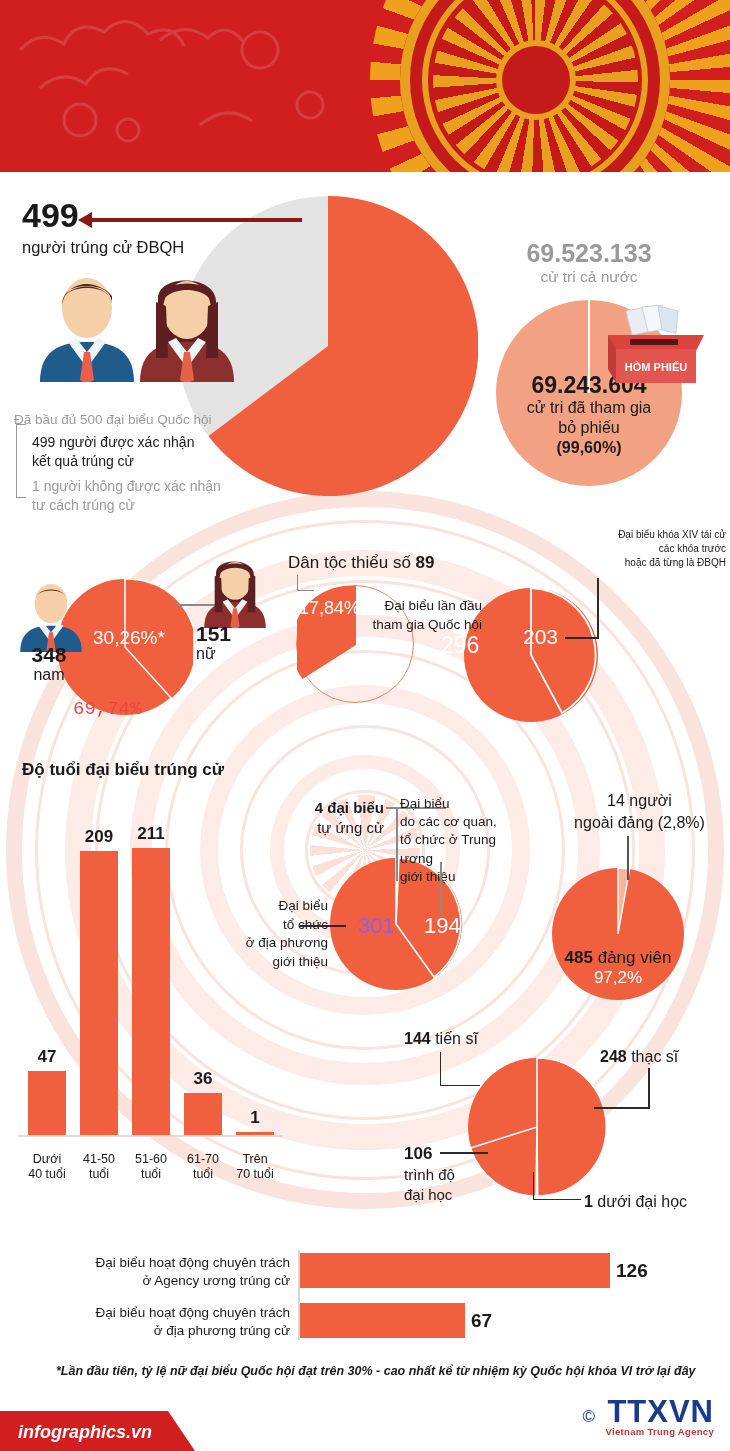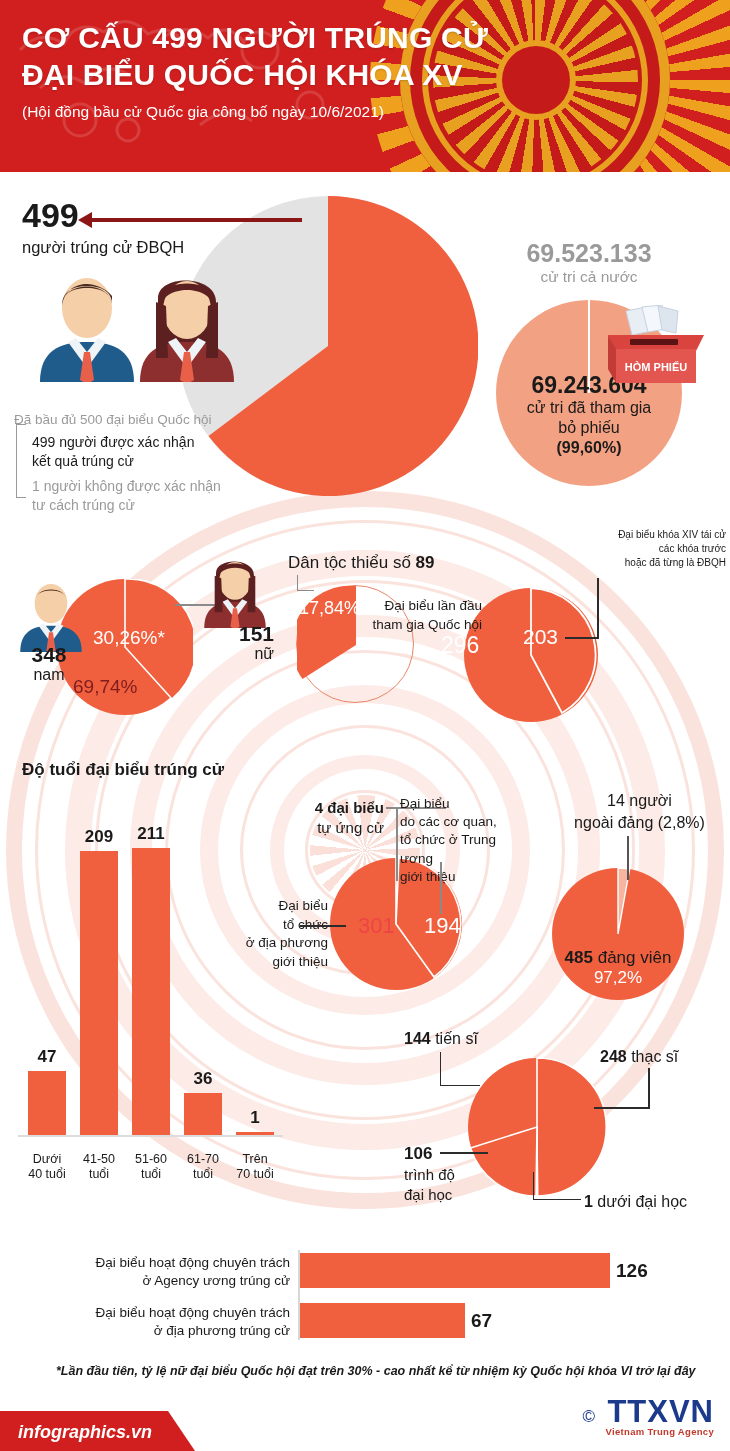--- a/index.html
+++ b/index.html
@@ -185,25 +185,20 @@
       <path d="M10,40 q20,-22 44,-6 q12,-26 40,-12 q22,-22 44,2 q26,-12 36,12"></path>
       <path d="M30,78 q22,-20 46,-4 q14,-24 42,-10"></path>
       <path d="M150,30 q24,-20 48,-2 q18,-18 36,4"></path>
       <circle cx="70" cy="110" r="16"></circle>
         <circle cx="118" cy="120" r="11"></circle>
       <circle cx="250" cy="40" r="18"></circle>
         <circle cx="300" cy="95" r="13"></circle>
       <path d="M190,115 q26,-22 52,-4"></path>
     </g>
   </svg>
-  <div class="htext">
-    <h1>CƠ CẤU 499 NGƯỜI TRÚNG CỬ</h1>
-    <h1>ĐẠI BIỂU QUỐC HỘI KHÓA XV</h1>
-    <div class="sub">(Hội đồng bầu cử Quốc gia công bố ngày 10/6/2021)</div>
-  </div>
   <div class="hr-white"></div>
 </div>
 
 <div id="donut-wrap">
   <svg width="300" height="300" viewBox="0 0 300 300">
     <circle cx="150" cy="150" r="150" fill="#e3e3e3"></circle>
     <path d="M150,150 L150,0 A150,150 0 1,1 30.5,240 Z" fill="#f0603f"></path>
   </svg>
 </div>
 <div id="donut-hole"></div>
@@ -289,34 +284,34 @@
   <div style="font-size:16px;">nam</div>
 </div>
 
 <div id="gender-pie">
   <svg width="136" height="136" viewBox="0 0 136 136">
     <circle cx="68" cy="68" r="68" fill="#f0603f"></circle>
     <path d="M68,68 L68,0 A68,68 0 0,1 115,120 Z" fill="#f0603f" stroke="#ffffff" stroke-width="1.6"></path>
   </svg>
 </div>
 <div class="abs" style="left:93px; top:627px; font-size:19px; color:#ffffff; z-index:4;">30,26%*</div>
-<div class="abs" style="left:73px; top:676px; font-size:19px; color:#7f1d1d; z-index:4;">69,74%</div>
+<div class="abs" style="left:73px; top:698px; font-size:19px; color:#ef4444; z-index:4;font-family:Liberation Mono, monospace;">69,74%</div>
 
 <div class="abs" style="left:175px;top:604px;width:44px;height:1.5px;background:#8a8a8a;"></div>
 <svg class="abs" style="left:196px;top:556px;" width="78" height="72" viewBox="0 0 118 110">
   <path d="M30,26 C30,2 88,2 88,30 L88,74 L30,74 Z" fill="#5c2020"></path>
   <path d="M12,110 C12,80 30,70 59,70 C88,70 106,80 106,110 Z" fill="#8e2f2f"></path>
   <path d="M40,70 L59,96 L78,70 L70,66 L59,80 L48,66 Z" fill="#eef3f7"></path>
   <path d="M56,80 L62,80 L66,108 L59,112 L52,108 Z" fill="#e8604a"></path>
   <ellipse cx="59" cy="38" rx="24" ry="29" fill="#f5cfa8"></ellipse>
   <path d="M33,36 C33,12 85,12 85,36 L85,22 C78,8 40,8 33,22 Z" fill="#5c2020"></path>
   <path d="M28,30 L28,86 L40,86 L38,34 Z" fill="#5c2020"></path>
   <path d="M90,30 L90,86 L78,86 L80,34 Z" fill="#5c2020"></path>
 </svg>
-<div class="abs" style="left:196px; top:623px; text-align:right; width:78px;">
+<div class="abs" style="left:196px; top:623px; text-align:left; width:78px;">
   <div style="font-size:21px;font-weight:bold;line-height:1.05;">151</div>
   <div style="font-size:16px;">nữ</div>
 </div>
 
 <div class="abs" style="left:288px; top:553px; font-size:17px;">
   <span>Dân tộc thiểu số</span>
   <span style="font-weight:bold;">89</span>
 </div>
 <div id="ethnic-pie">
   <svg width="118" height="118" viewBox="0 0 118 118">
@@ -402,21 +397,21 @@
 <div class="abs" style="left:440px; top:862px; width:1.5px; height:52px; background:#8a8a8a;"></div>
 
 <div id="nom-pie">
   <svg width="132" height="132" viewBox="0 0 132 132">
     <circle cx="66" cy="66" r="66" fill="#f0603f"></circle>
     <path d="M66,66 L66,0 A66,66 0 0,1 68.9,0.06 Z" fill="#f0603f" stroke="#ffffff" stroke-width="1.6"></path>
     <path d="M66,66 L68.9,0.06 A66,66 0 0,1 104,119 Z" fill="#f0603f" stroke="#ffffff" stroke-width="1.6"></path>
   </svg>
 </div>
 <div class="abs" style="left:424px; top:913px; font-size:22px; color:#ffffff; z-index:4;">194</div>
-<div class="abs" style="left:358px; top:913px; font-size:22px; color:#ef4444; z-index:4;">301</div>
+<div class="abs" style="left:358px; top:913px; font-size:22px; color:#8b5cf6; z-index:4;">301</div>
 
 <div class="abs" style="left:218px; top:897px; width:110px; text-align:right; font-size:13.5px; line-height:1.38;">
   <div>Đại biểu</div>
   <div>tổ chức</div>
   <div>ở địa phương</div>
   <div>giới thiệu</div>
 </div>
 
 <div class="abs" style="left:300px; top:925px; width:46px; height:1.5px; background:#2b2b2b;"></div>
 

